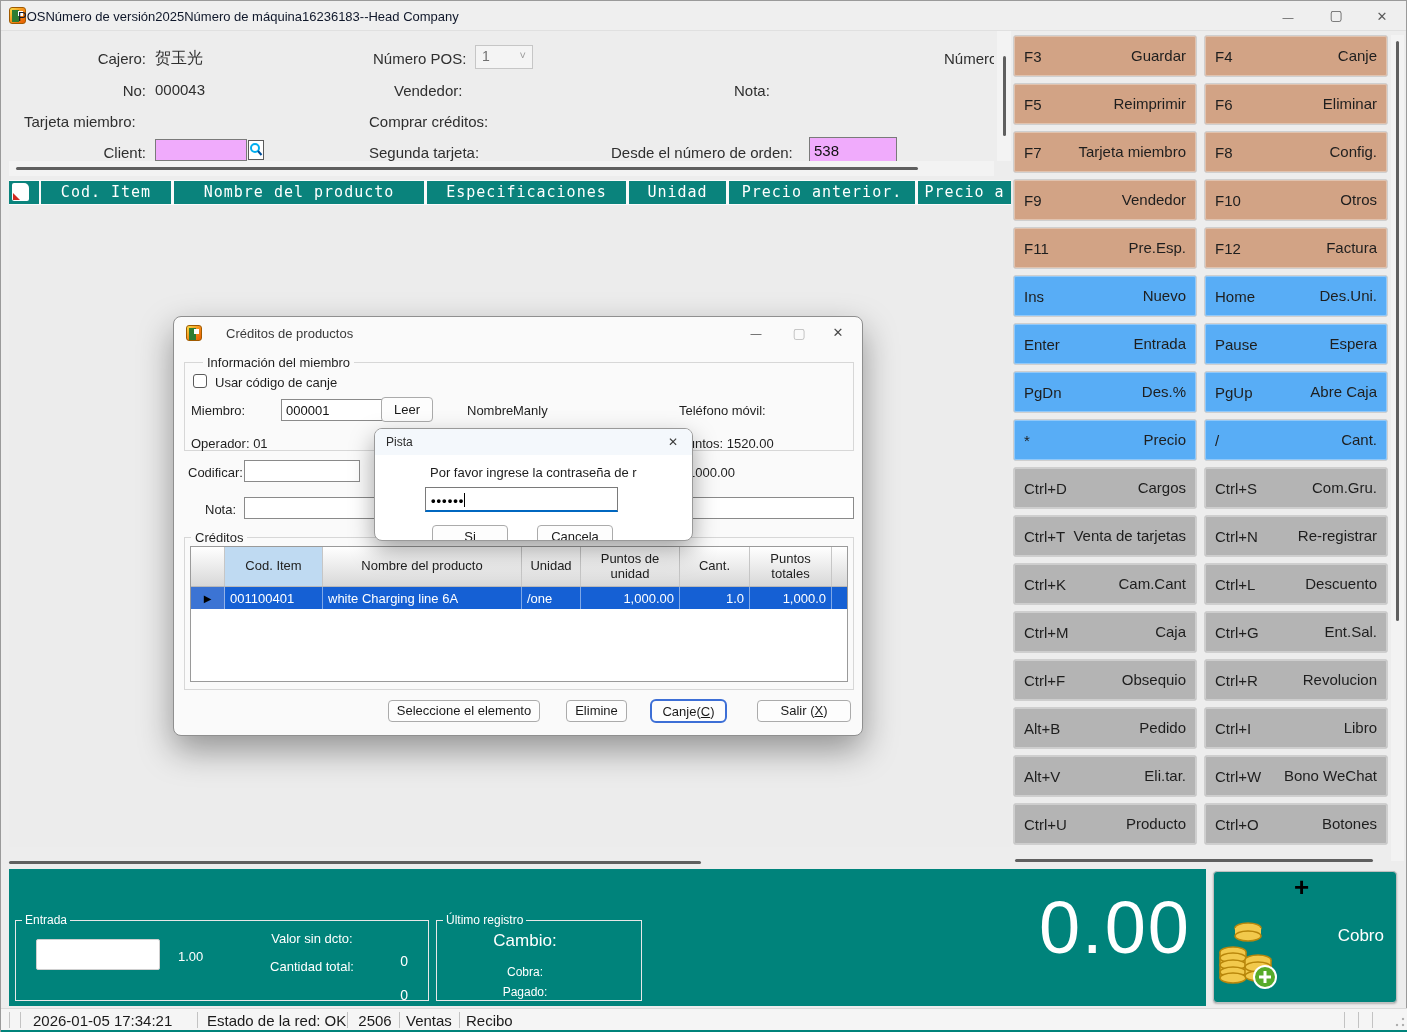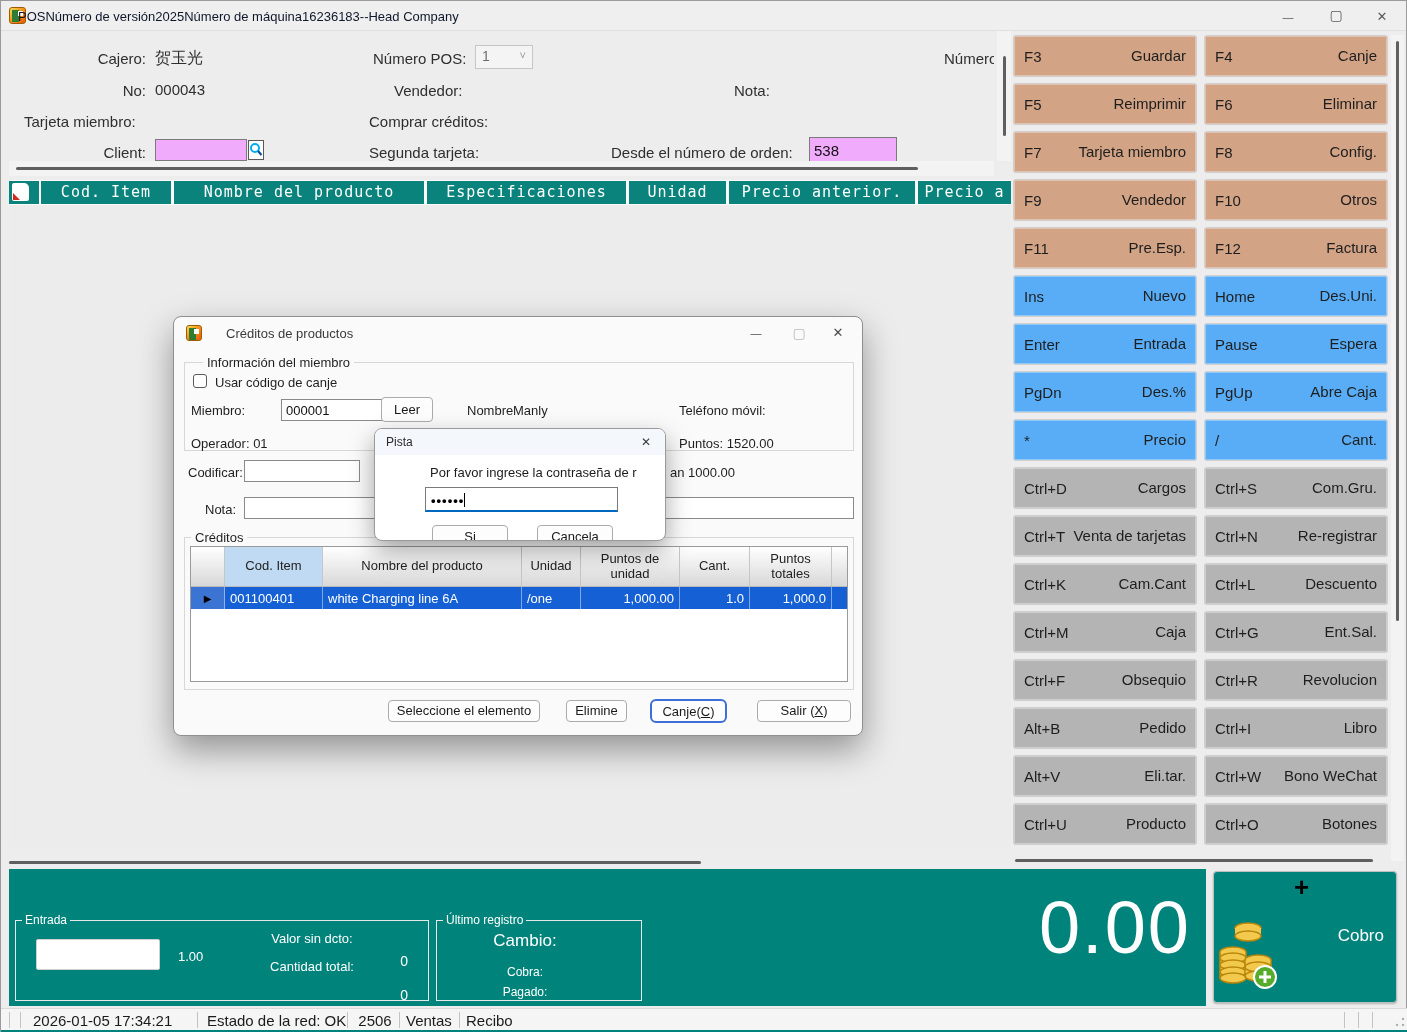--- a/index.html
+++ b/index.html
@@ -93,21 +93,21 @@
   .cgrid { position:absolute; left:16px; top:229px; width:658px; height:136px; border:1px solid #9A9A9A; background:#FFFFFF; overflow:hidden; }
   .cgrid-head { display:flex; height:40px; background:linear-gradient(#FFFFFF,#D8D8D8); border-bottom:1px solid #B9B9B9; }
   .cgh { border-right:1px solid #C6C6C6; font-size:13px; color:#222; display:flex; align-items:center; justify-content:center; text-align:center; line-height:1.15; }
   .cgh.hl { background:#BFDAF2; }
   .cgrid-row { display:flex; height:22px; background:#1560D4; color:#FFFFFF; font-size:13px; }
   .cgc { border-right:1px solid rgba(255,255,255,.45); display:flex; align-items:center; padding:0 5px; white-space:nowrap; overflow:hidden; }
   .cgc.num { justify-content:flex-end; }
   .marker-cell { background:#3C74D4; justify-content:center; color:#000; font-size:10px; }
 
   
-  .pista { position:absolute; left:373px; top:427px; width:292px; height:113px; background:#FFFFFF; border:1px solid #9A9A9A; border-radius:8px;
+  .pista { position:absolute; left:373px; top:427px; width:319px; height:113px; background:#FFFFFF; border:1px solid #9A9A9A; border-radius:8px;
            box-shadow:0 10px 24px rgba(0,0,0,.35); overflow:hidden; }
   .pista-title { position:absolute; left:0; top:0; width:100%; height:26px; background:#F4F8FC; }
   .pista-title-text { position:absolute; left:11px; top:6px; font-size:12px; color:#2B2B2B; }
   .pista-close { position:absolute; right:4px; top:0; width:30px; height:26px; text-align:center; line-height:26px; font-size:12px; color:#3A3A3A; }
   .pista-msg { position:absolute; left:55px; top:36px; font-size:13px; color:#1C1C1C; white-space:nowrap; }
   .pwd-box { position:absolute; left:50px; top:58px; width:193px; height:25px; background:#FFFFFF; border:1px solid #7A7A7A; border-bottom:2px solid #0067C0; padding:3px 5px; }
   .pwd-dots { font-size:13px; font-weight:bold; letter-spacing:1px; color:#000; }
   .caret { display:inline-block; width:1px; height:14px; background:#000; vertical-align:-2px; }
 </style>
 </head>

